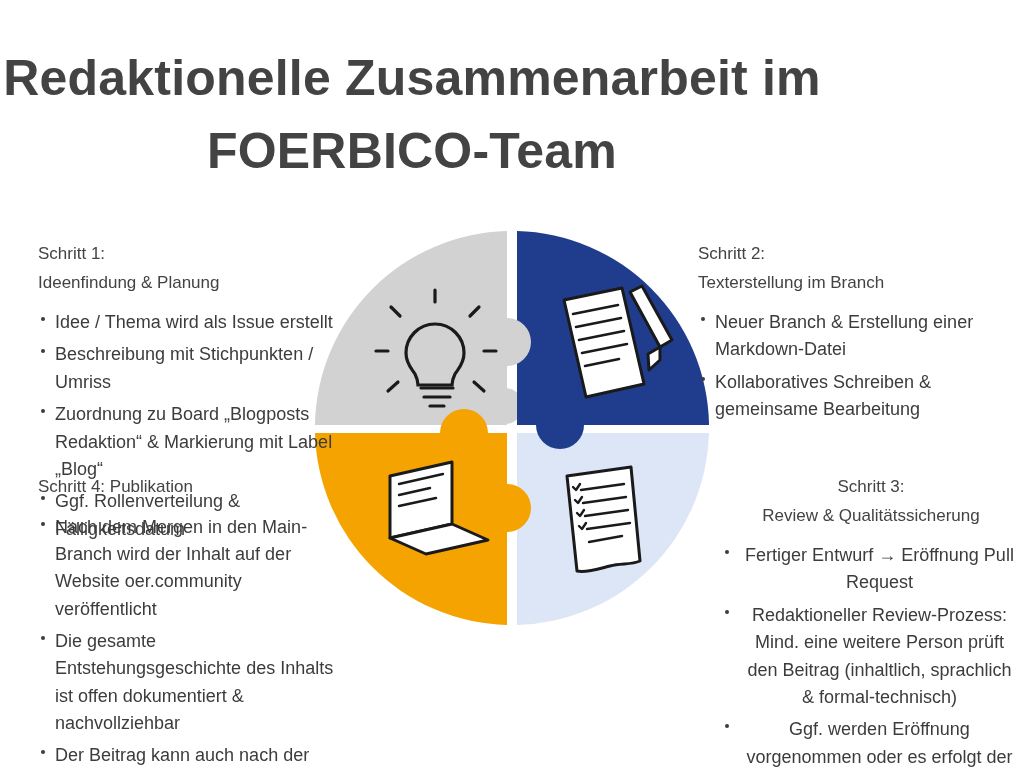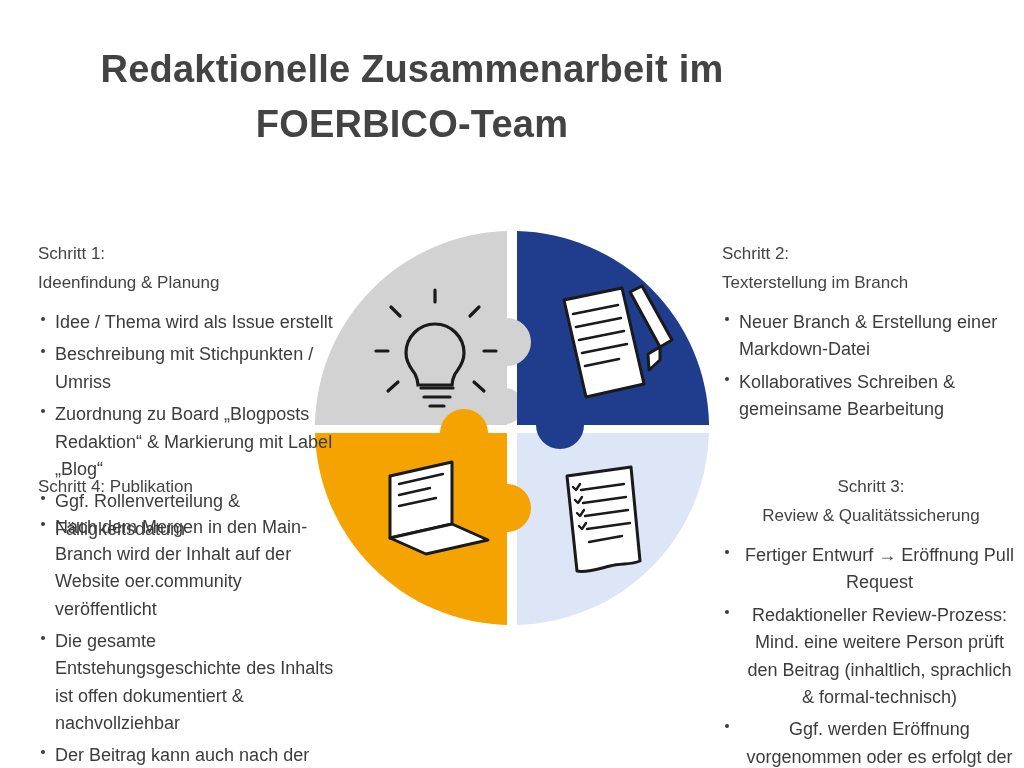--- a/index.html
+++ b/index.html
@@ -16,21 +16,21 @@
     position: relative;
   }
 
   
   .title {
     position: absolute;
     top: 42px;
     left: 0;
     width: 824px;
     text-align: center;
-    font-size: 38px;
+    font-size: 50px;
     font-weight: bold;
     color: #434343;
     line-height: 1.45;
     letter-spacing: 0.2px;
   }
   .title .line {
     display: block;
   }
 
   
@@ -77,21 +77,21 @@
     position: absolute;
     left: 3px;
     top: 8px;
     width: 4px;
     height: 4px;
     border-radius: 50%;
     background: #3c3c3c;
   }
 
   #step1 { left: 38px;  top: 240px; width: 300px; }
-  #step2 { left: 722px; top: 240px; width: 298px; }
+  #step2 { left: 698px; top: 240px; width: 298px; }
   #step4 { left: 38px;  top: 473px; width: 300px; }
   #step3 { left: 722px; top: 473px; width: 298px; text-align: center; }
 </style>
 </head>
 <body>
 
 <div class="title">
   <span class="line">Redaktionelle Zusammenarbeit im</span>
   <span class="line">FOERBICO-Team</span>
 </div>

